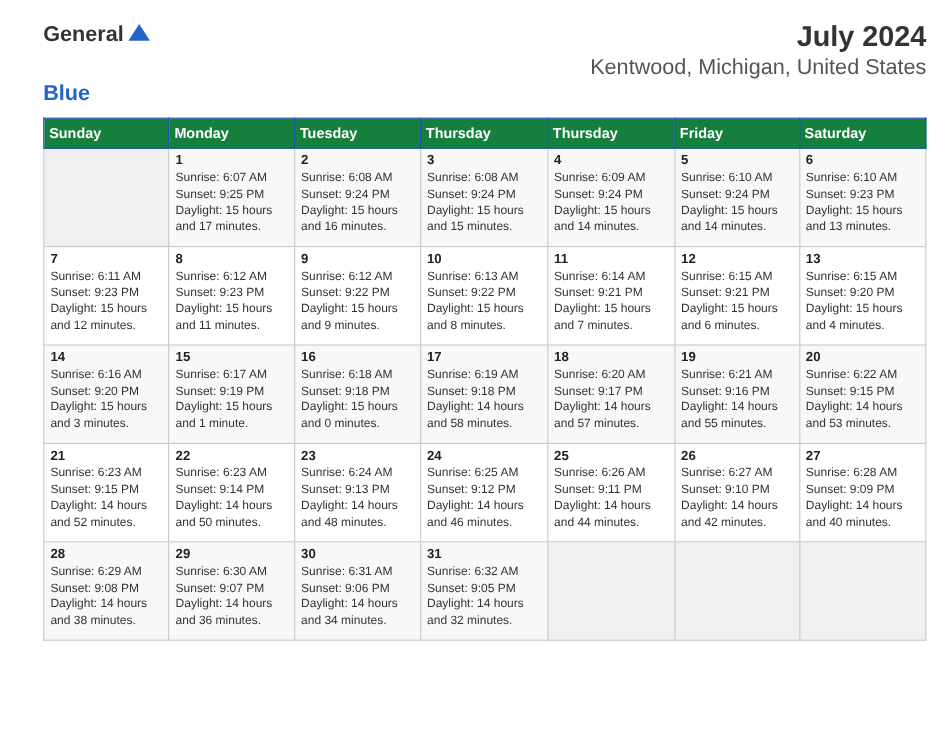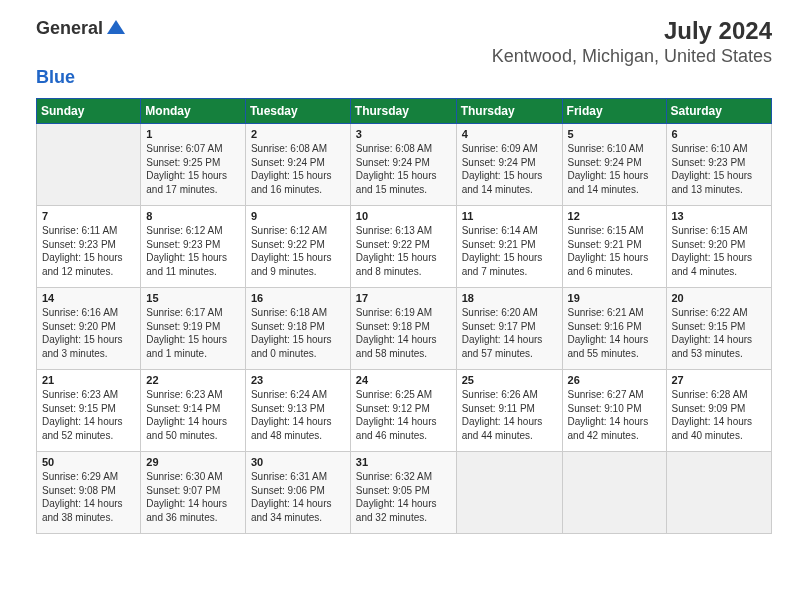--- a/index.html
+++ b/index.html
@@ -253,21 +253,21 @@
             <span class="day-num">26</span>
             <div class="day-info">Sunrise: 6:27 AM<br>Sunset: 9:10 PM<br>Daylight: 14 hours<br>and 42 minutes.</div>
           </td>
           <td>
             <span class="day-num">27</span>
             <div class="day-info">Sunrise: 6:28 AM<br>Sunset: 9:09 PM<br>Daylight: 14 hours<br>and 40 minutes.</div>
           </td>
         </tr>
         <tr>
           <td>
-            <span class="day-num">50</span>
+            <span class="day-num">28</span>
             <div class="day-info">Sunrise: 6:29 AM<br>Sunset: 9:08 PM<br>Daylight: 14 hours<br>and 38 minutes.</div>
           </td>
           <td>
             <span class="day-num">29</span>
             <div class="day-info">Sunrise: 6:30 AM<br>Sunset: 9:07 PM<br>Daylight: 14 hours<br>and 36 minutes.</div>
           </td>
           <td>
             <span class="day-num">30</span>
             <div class="day-info">Sunrise: 6:31 AM<br>Sunset: 9:06 PM<br>Daylight: 14 hours<br>and 34 minutes.</div>
           </td>

